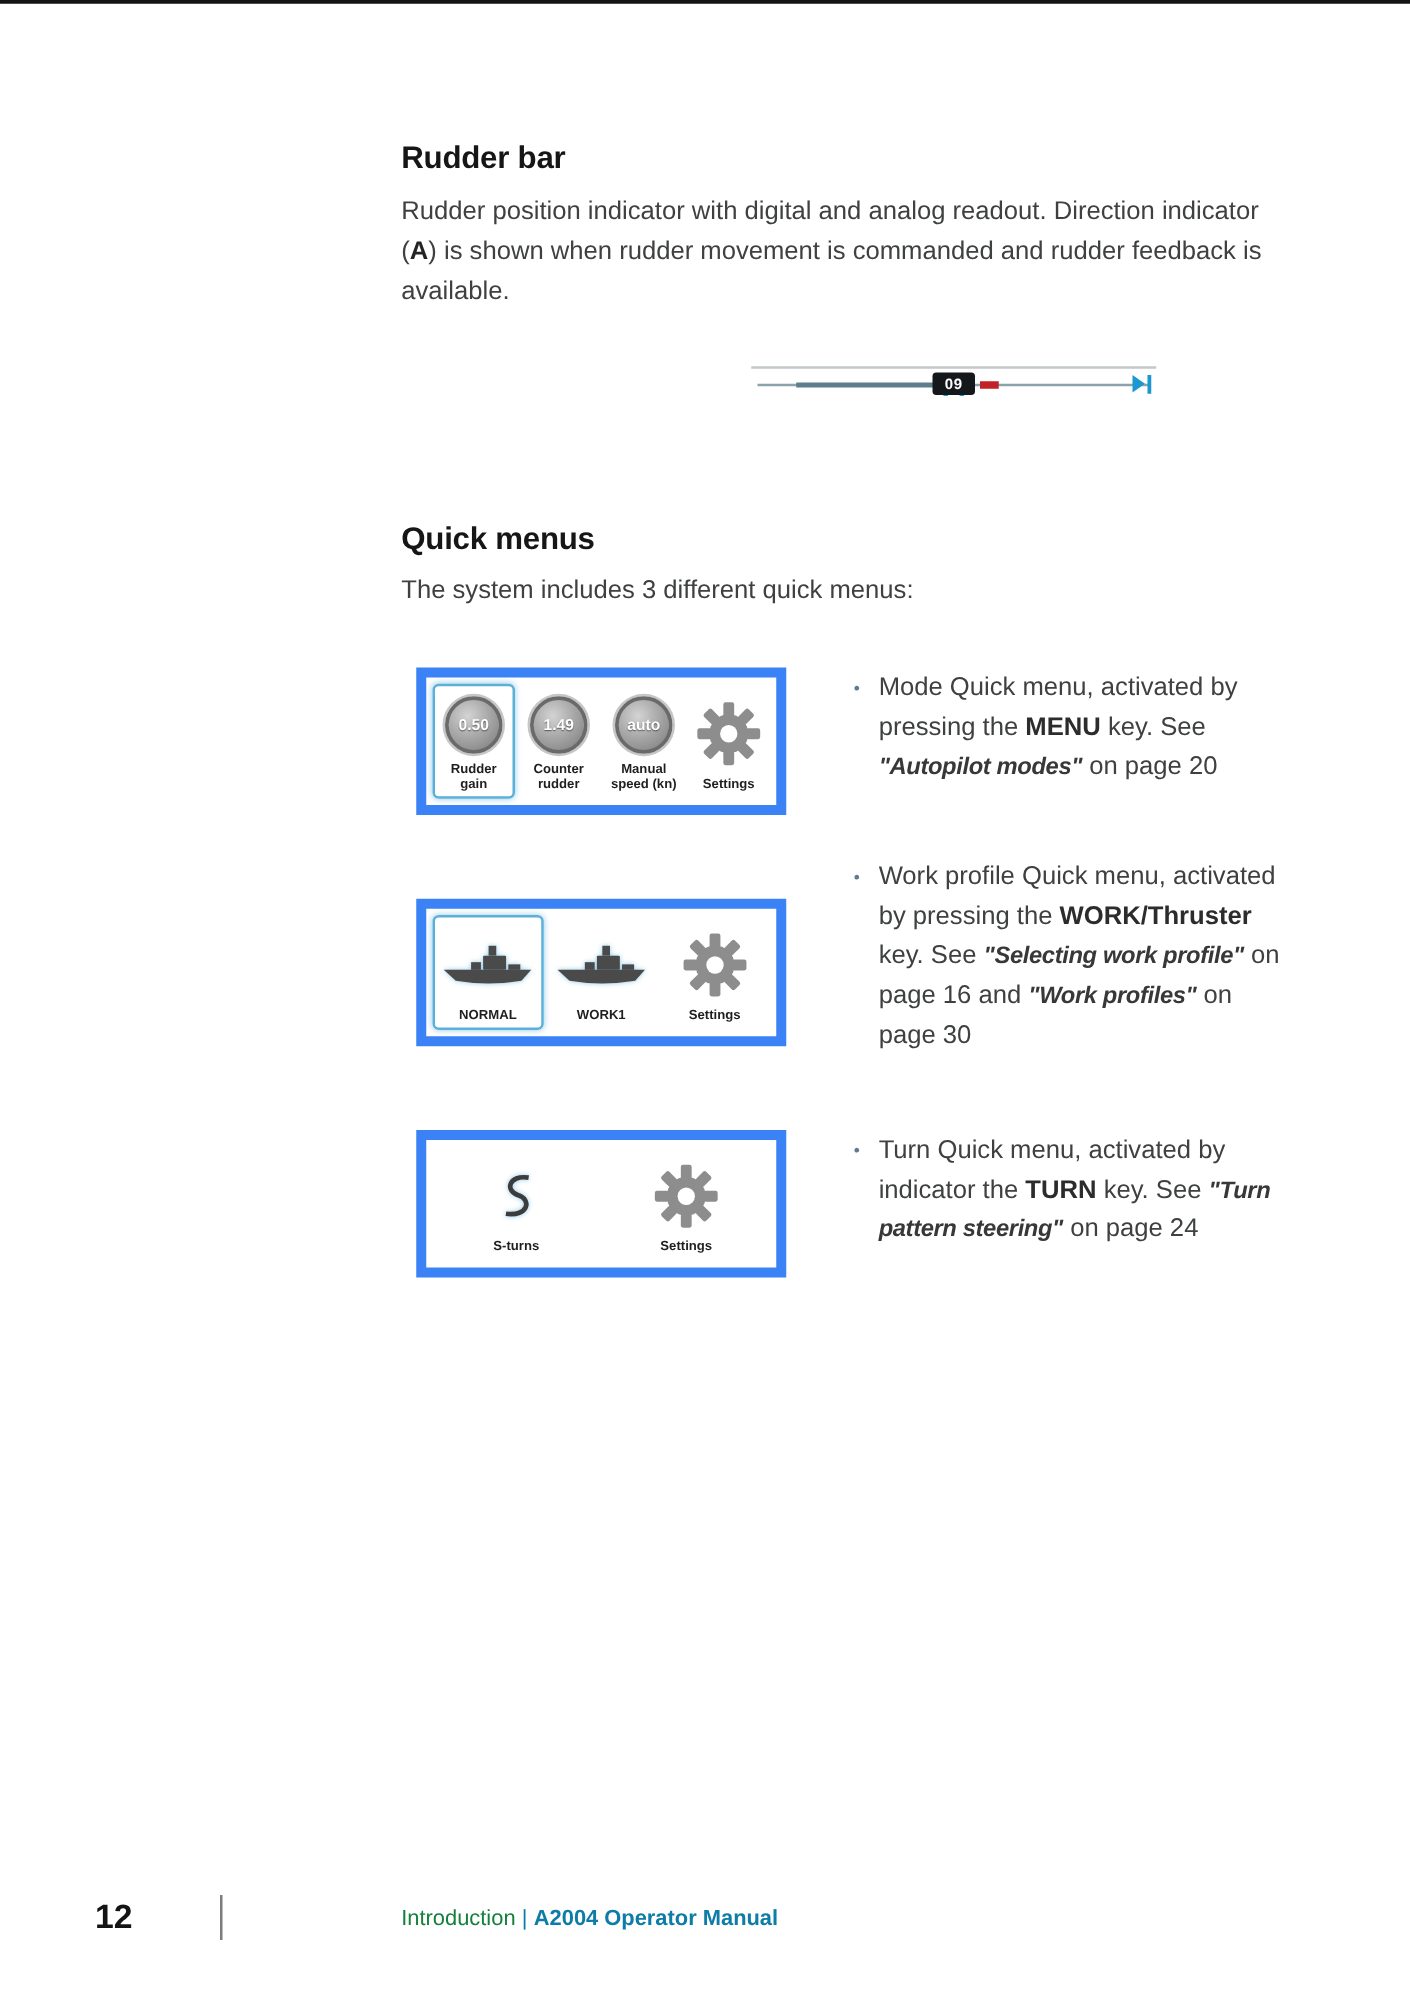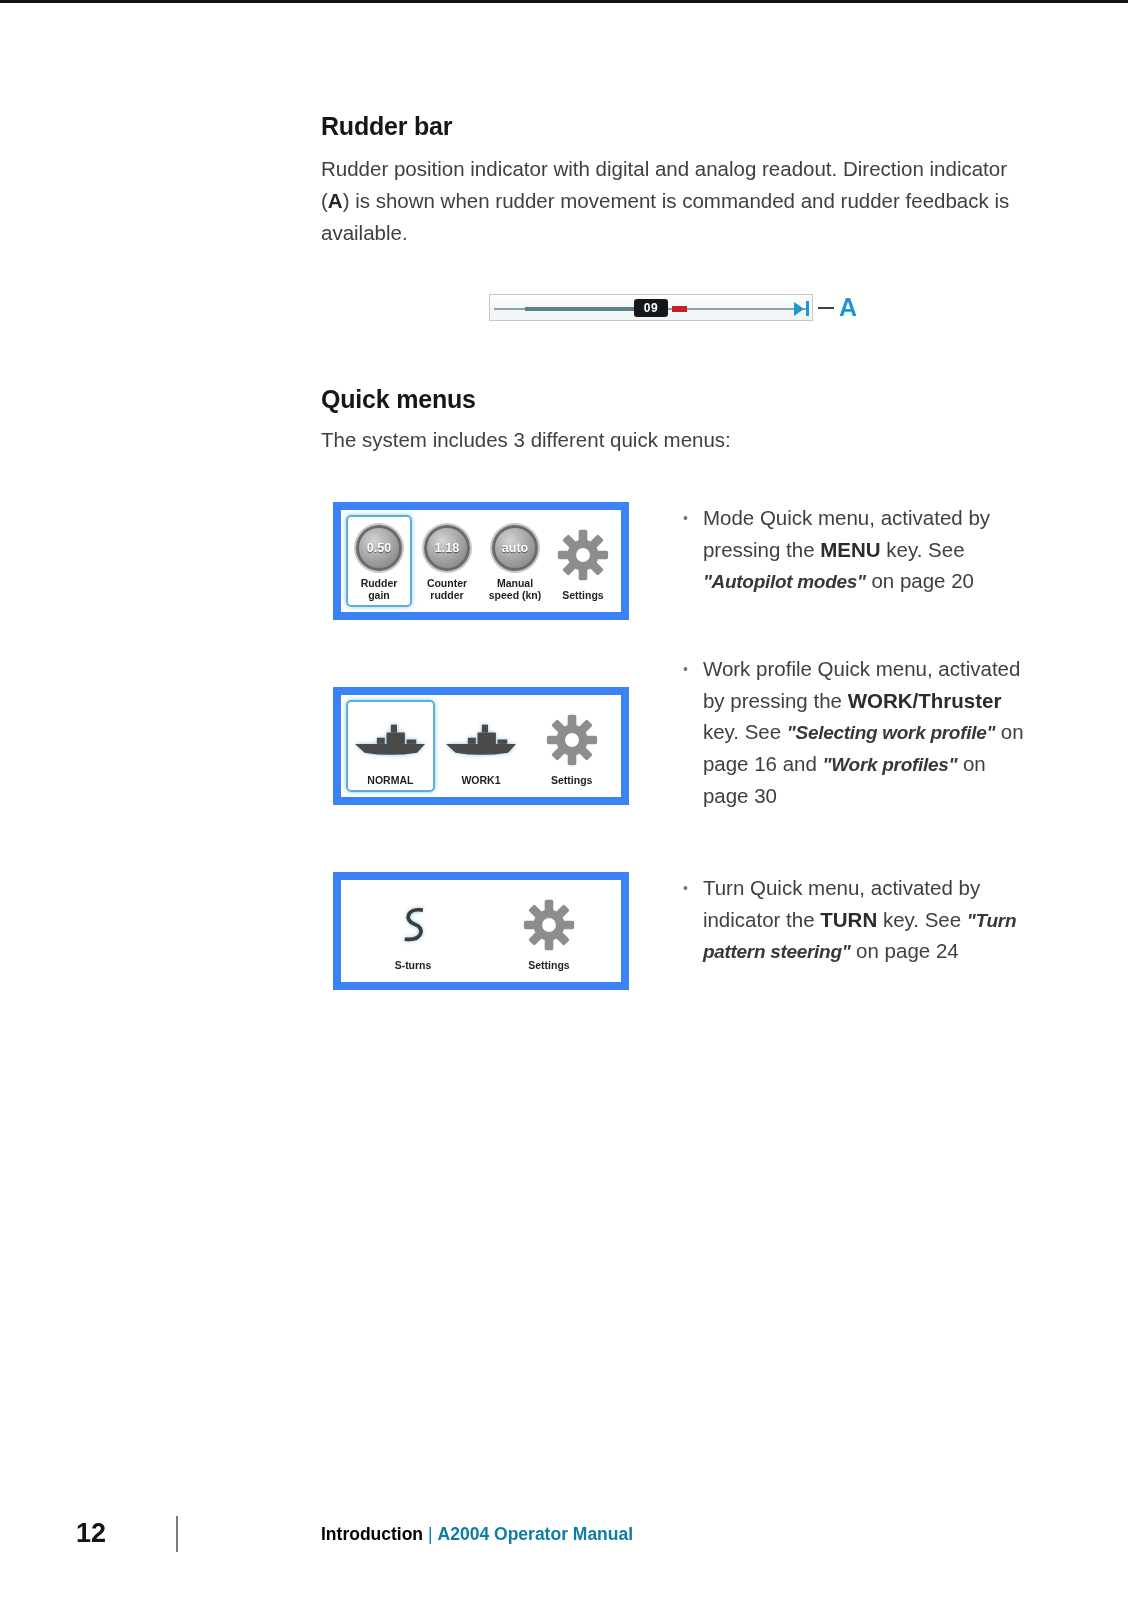--- a/index.html
+++ b/index.html
@@ -14,41 +14,41 @@
   .content { position:absolute; left:321px; top:112px; width:716px; }
 
   h1.section {
     font-size:25px; font-weight:700; color:#161616;
     letter-spacing:-0.2px; margin-bottom:12px;
   }
   .body-text { font-size:20.5px; line-height:1.56; color:#3f4040; }
   .inline-bold { font-weight:700; color:#242424; }
 
   
-  .rudder-figure { margin:44px 0 0 168px; display:flex; align-items:center; height:30px; }
+  .rudder-figure { margin:44px 0 0 168px; display:flex; align-items:center; height:30px;flex-direction:column; }
   .rb-box {
     width:324px; height:27px; border:1px solid #c2c7ca; position:relative;
     background:linear-gradient(#fcfdfd,#f1f5f5);
   }
   .rb-line { position:absolute; left:4px; right:4px; top:13px; height:2px; background:#8ba3ab; }
   .rb-line-strong { position:absolute; left:11%; width:39%; top:12px; height:4px; background:#5d7e8b; }
   .rb-badge {
     position:absolute; left:50%; top:4px; transform:translateX(-50%);
     width:34px; height:18px; background:#14181a; border-radius:3px;
     color:#fff; font-size:12px; font-weight:700; text-align:center; line-height:18px; letter-spacing:.5px;
   }
   .rb-tick { position:absolute; left:calc(50% + 21px); top:11px; width:15px; height:6px; background:#c32128; }
   .rb-arrow { position:absolute; right:3px; top:6px; display:flex; align-items:center; }
   .rb-arrow .tri { width:0; height:0; border-left:10px solid #1b98d1; border-top:7px solid transparent; border-bottom:7px solid transparent; }
   .rb-arrow .bar { width:3px; height:15px; background:#1b98d1; margin-left:2px; }
   .rb-dash { width:16px; height:2px; background:#3f3f3f; margin:0 5px; }
   .rb-label { font-size:25px; font-weight:700; color:#1b98d1; }
 
   
-  h1.qm-heading { margin-top:62px; margin-bottom:10px; }
+  h1.qm-heading { margin-top:94px; margin-bottom:10px; }
   .intro { margin-bottom:46px; }
 
   .menu-row { display:flex; align-items:flex-start; min-height:185px; }
   .qm-col { width:362px; flex:none; }
   .qm-box {
     margin-left:12px; width:296px; height:118px;
     border:8px solid #3b82f6; background:#fff;
     display:flex; padding:5px; gap:2px;
   }
   .qm-item {
@@ -76,21 +76,21 @@
   .bullet-dot { color:#5f7c8e; font-size:14px; line-height:32px; margin-right:15px; }
   .bullet-p { font-size:20.5px; line-height:1.55; color:#3f4040; width:324px; }
   .seg-bold { font-weight:700; color:#2c2c2c;text-align:right; }
   .seg-ref { font-style:italic; font-weight:700; font-size:19px; color:#383838; letter-spacing:-0.3px; }
 
   
   .footer { position:absolute; left:0; top:1480px; width:100%; height:44px;margin-top:36px; }
   .page-number { position:absolute; left:76px; top:2px; font-size:27px; font-weight:700; color:#141414; }
   .footer-divider { position:absolute; left:176px; top:0; width:2px; height:36px; background:#7d7d7d; }
   .footer-text { position:absolute; left:321px; top:8px; font-size:17.5px; }
-  .footer-chapter { font-weight:700; color:#000000; }
+  .footer-chapter { font-weight:400; color:#15803d; }
   .footer-sep { color:#0d7ca6; margin:0 5px; }
   .footer-title { color:#0d7ca6; font-weight:700; }
 </style>
 </head>
 <body>
 
 <div class="top-edge"></div>
 
 <main class="content">
 
@@ -124,21 +124,21 @@
               <div class="qm-icon">
                 <div class="knob">
                   <span class="knob-value">0.50</span>
                 </div>
               </div>
               <div class="qm-label">Rudder gain</div>
             </div>
             <div class="qm-item">
               <div class="qm-icon">
                 <div class="knob">
-                  <span class="knob-value">1.18</span>
+                  <span class="knob-value">1.49</span>
                 </div>
               </div>
               <div class="qm-label">Counter rudder</div>
             </div>
             <div class="qm-item">
               <div class="qm-icon">
                 <div class="knob">
                   <span class="knob-value">auto</span>
                 </div>
               </div>

